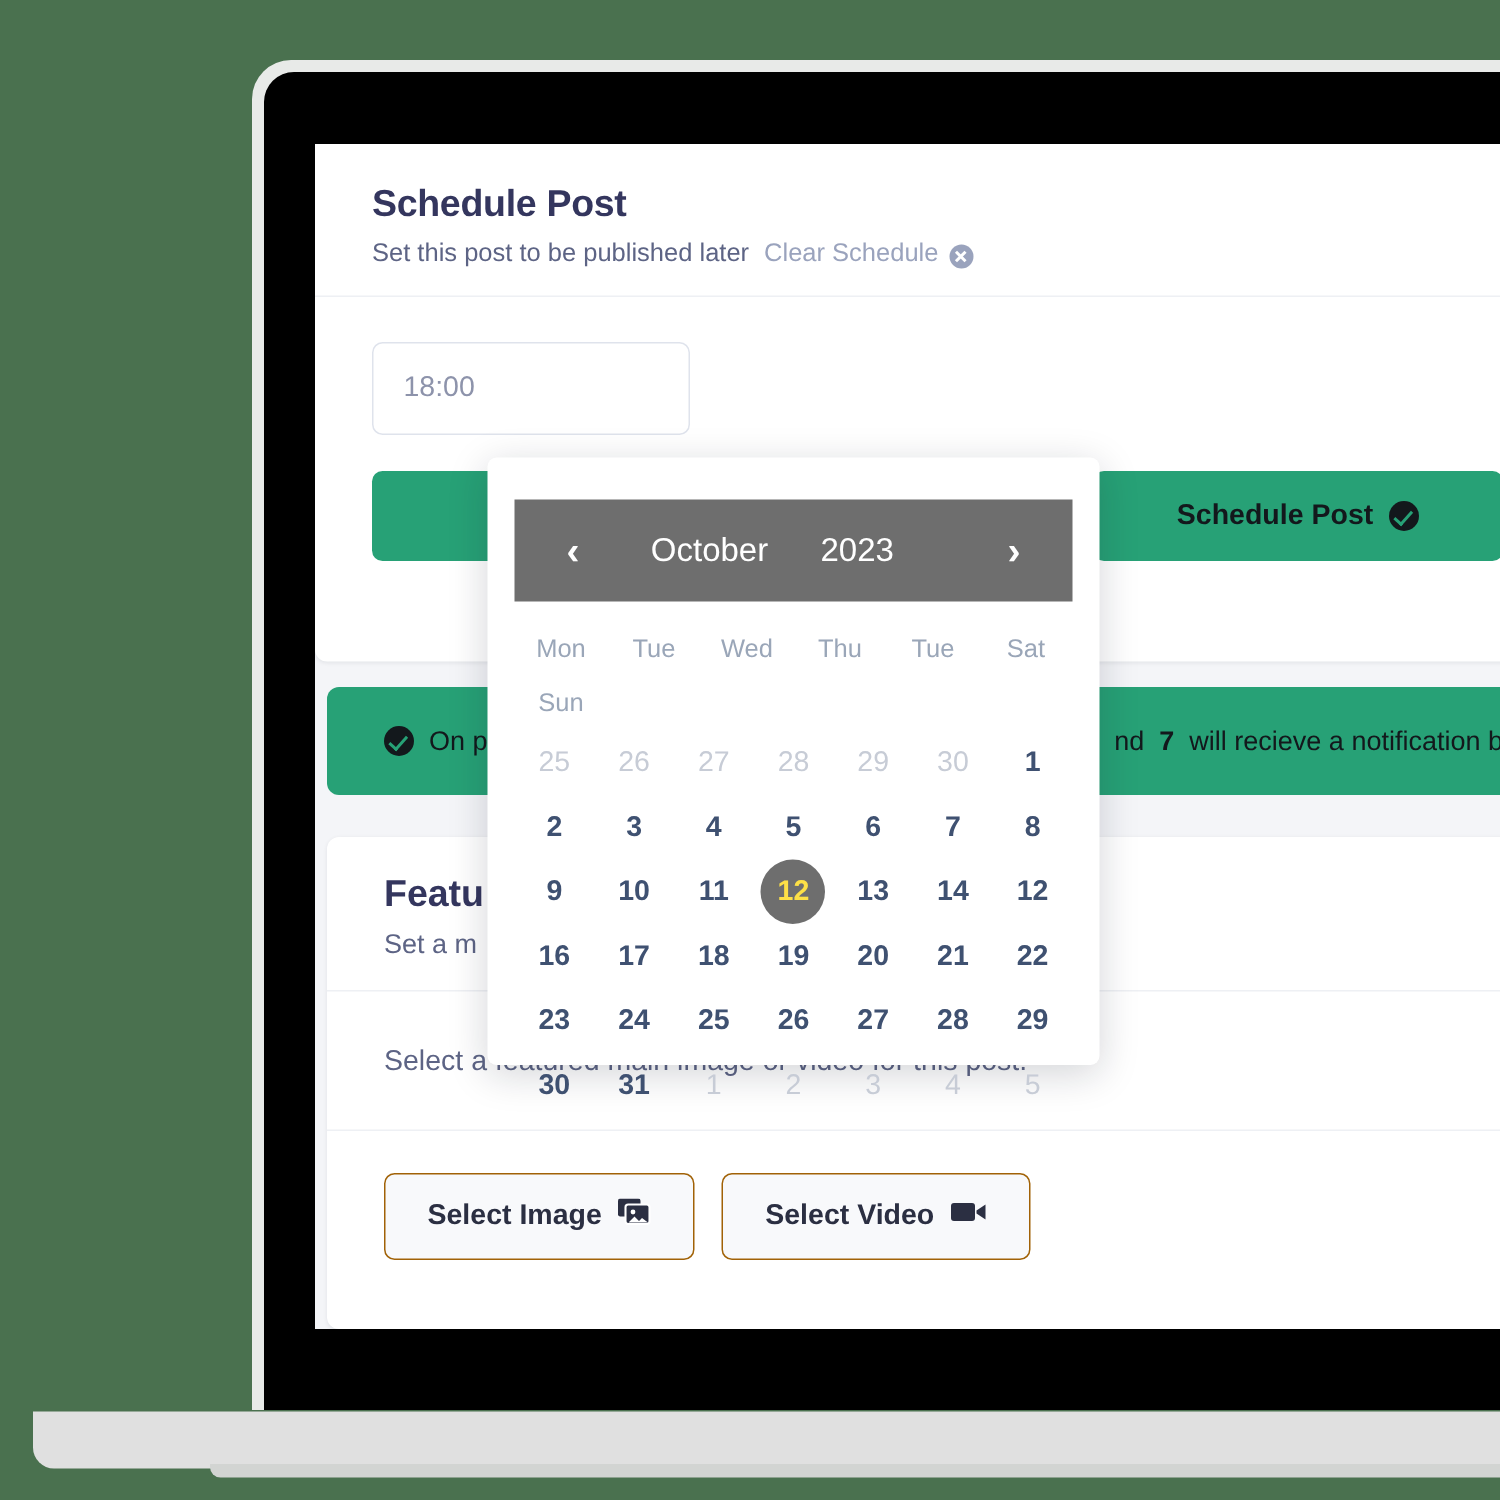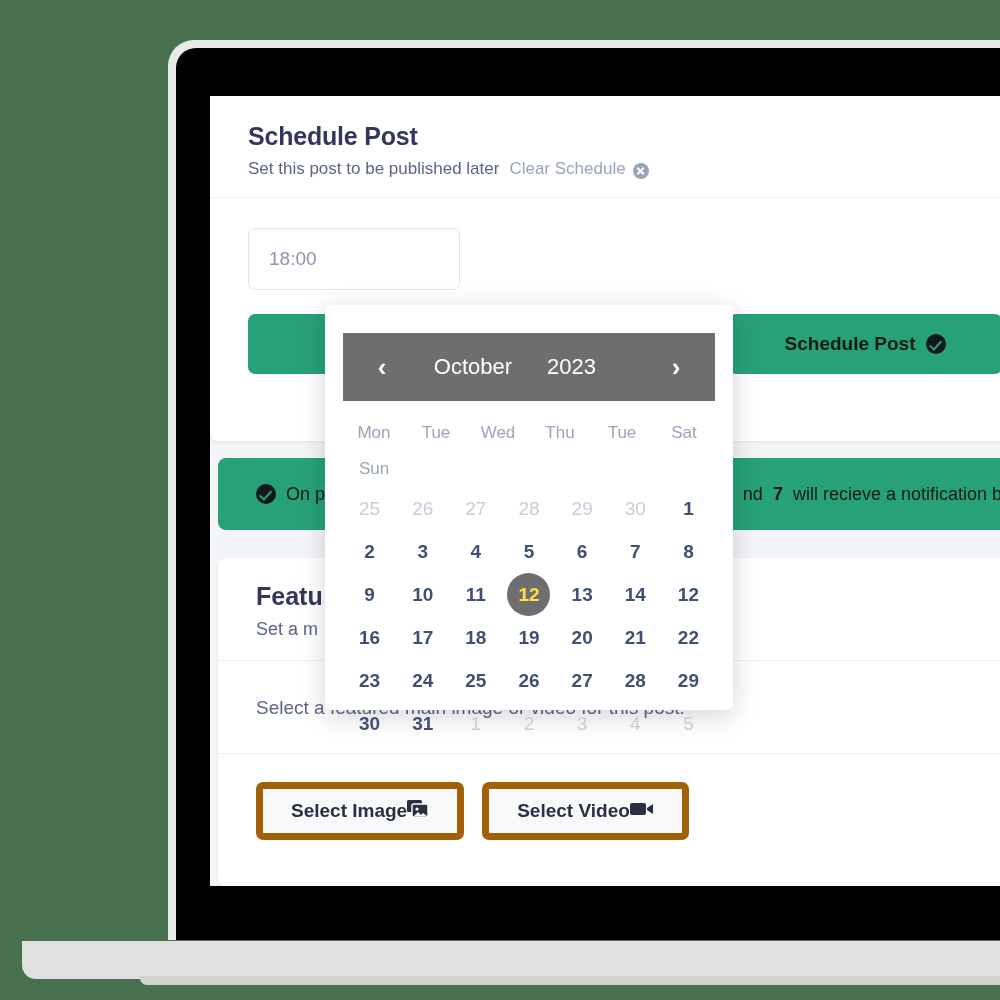--- a/index.html
+++ b/index.html
@@ -242,28 +242,29 @@
   }
   #media-buttons {
     display: flex;
     gap: 18px;
     padding: 28px 38px;
   }
   .btn-light {
     box-sizing: border-box;
     height: 58px;
     background: #f8f9fb;
-    border: 7px solid #a16207;
+    border: 1px solid #a16207;
     border-radius: 7px;
     color: #2b2f42;
     font-size: 19px;
     font-weight: bold;
     display: flex;
     align-items: center;
     justify-content: center;
+    gap: 11px;
     padding: 0 28px;
     cursor: pointer;
     font-family: "Liberation Sans", sans-serif;
   }
 
   
   #datepicker {
     position: absolute;
     left: 325px;
     top: 305px;

